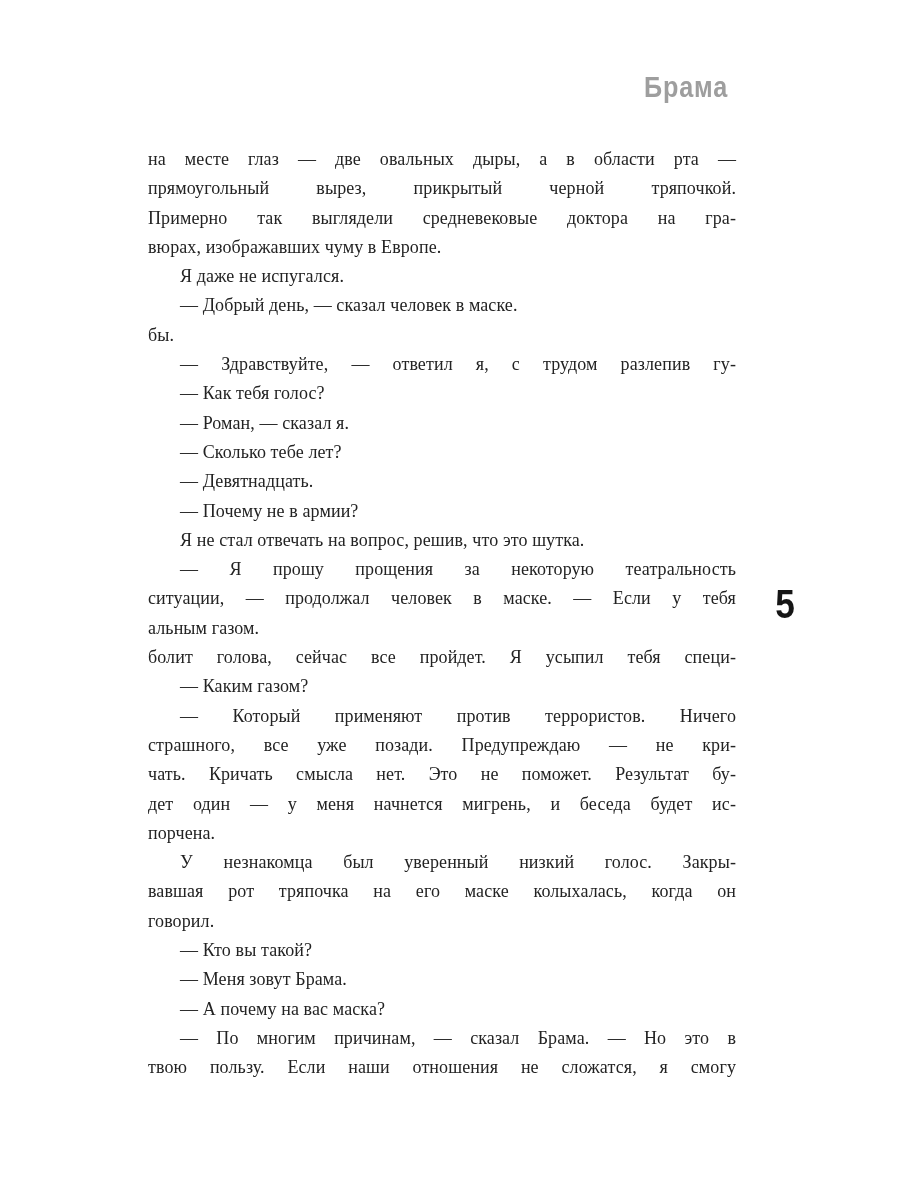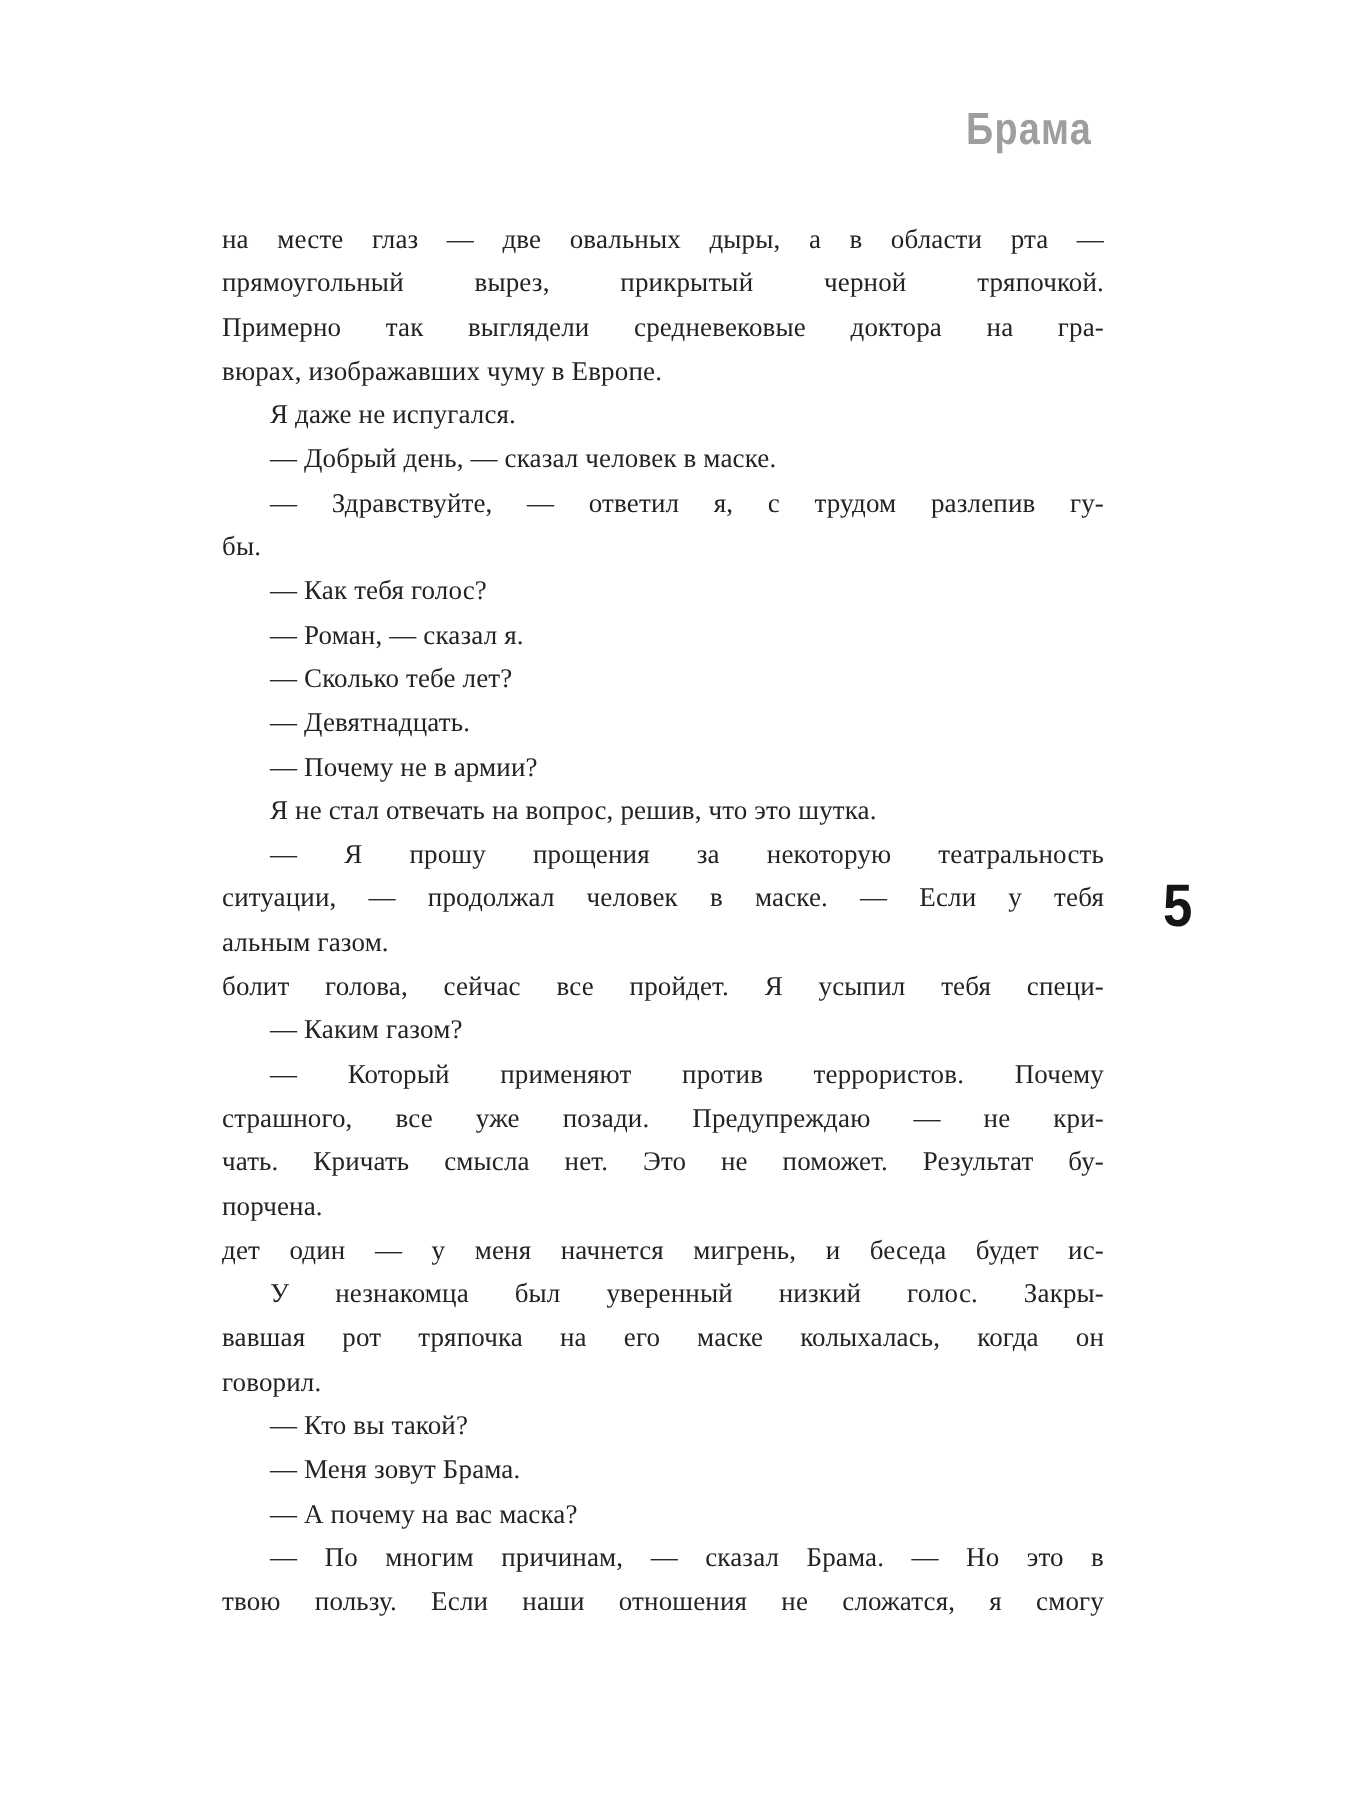--- a/index.html
+++ b/index.html
@@ -83,38 +83,38 @@
     <span>5</span>
   </div>
 
   <div class="text-col">
       <div class="line justify">на месте глаз — две овальных дыры, а в области рта —</div>
       <div class="line justify">прямоугольный вырез, прикрытый черной тряпочкой.</div>
       <div class="line justify">Примерно так выглядели средневековые доктора на гра-</div>
       <div class="line">вюрах, изображавших чуму в Европе.</div>
       <div class="line indent">Я даже не испугался.</div>
       <div class="line indent">— Добрый день, — сказал человек в маске.</div>
+      <div class="line">бы.</div>
       <div class="line justify indent">— Здравствуйте, — ответил я, с трудом разлепив гу-</div>
-      <div class="line">бы.</div>
       <div class="line indent">— Как тебя голос?</div>
       <div class="line indent">— Роман, — сказал я.</div>
       <div class="line indent">— Сколько тебе лет?</div>
       <div class="line indent">— Девятнадцать.</div>
       <div class="line indent">— Почему не в армии?</div>
       <div class="line indent">Я не стал отвечать на вопрос, решив, что это шутка.</div>
       <div class="line justify indent">— Я прошу прощения за некоторую театральность</div>
       <div class="line justify">ситуации, — продолжал человек в маске. — Если у тебя</div>
       <div class="line">альным газом.</div>
       <div class="line justify">болит голова, сейчас все пройдет. Я усыпил тебя специ-</div>
       <div class="line indent">— Каким газом?</div>
-      <div class="line justify indent">— Который применяют против террористов. Почему</div>
+      <div class="line justify indent">— Который применяют против террористов. Ничего</div>
       <div class="line justify">страшного, все уже позади. Предупреждаю — не кри-</div>
       <div class="line justify">чать. Кричать смысла нет. Это не поможет. Результат бу-</div>
+      <div class="line justify">дет один — у меня начнется мигрень, и беседа будет ис-</div>
       <div class="line">порчена.</div>
-      <div class="line justify">дет один — у меня начнется мигрень, и беседа будет ис-</div>
       <div class="line justify indent">У незнакомца был уверенный низкий голос. Закры-</div>
       <div class="line justify">вавшая рот тряпочка на его маске колыхалась, когда он</div>
       <div class="line">говорил.</div>
       <div class="line indent">— Кто вы такой?</div>
       <div class="line indent">— Меня зовут Брама.</div>
       <div class="line indent">— А почему на вас маска?</div>
       <div class="line justify indent">— По многим причинам, — сказал Брама. — Но это в</div>
       <div class="line justify">твою пользу. Если наши отношения не сложатся, я смогу</div>
     </div>
 

